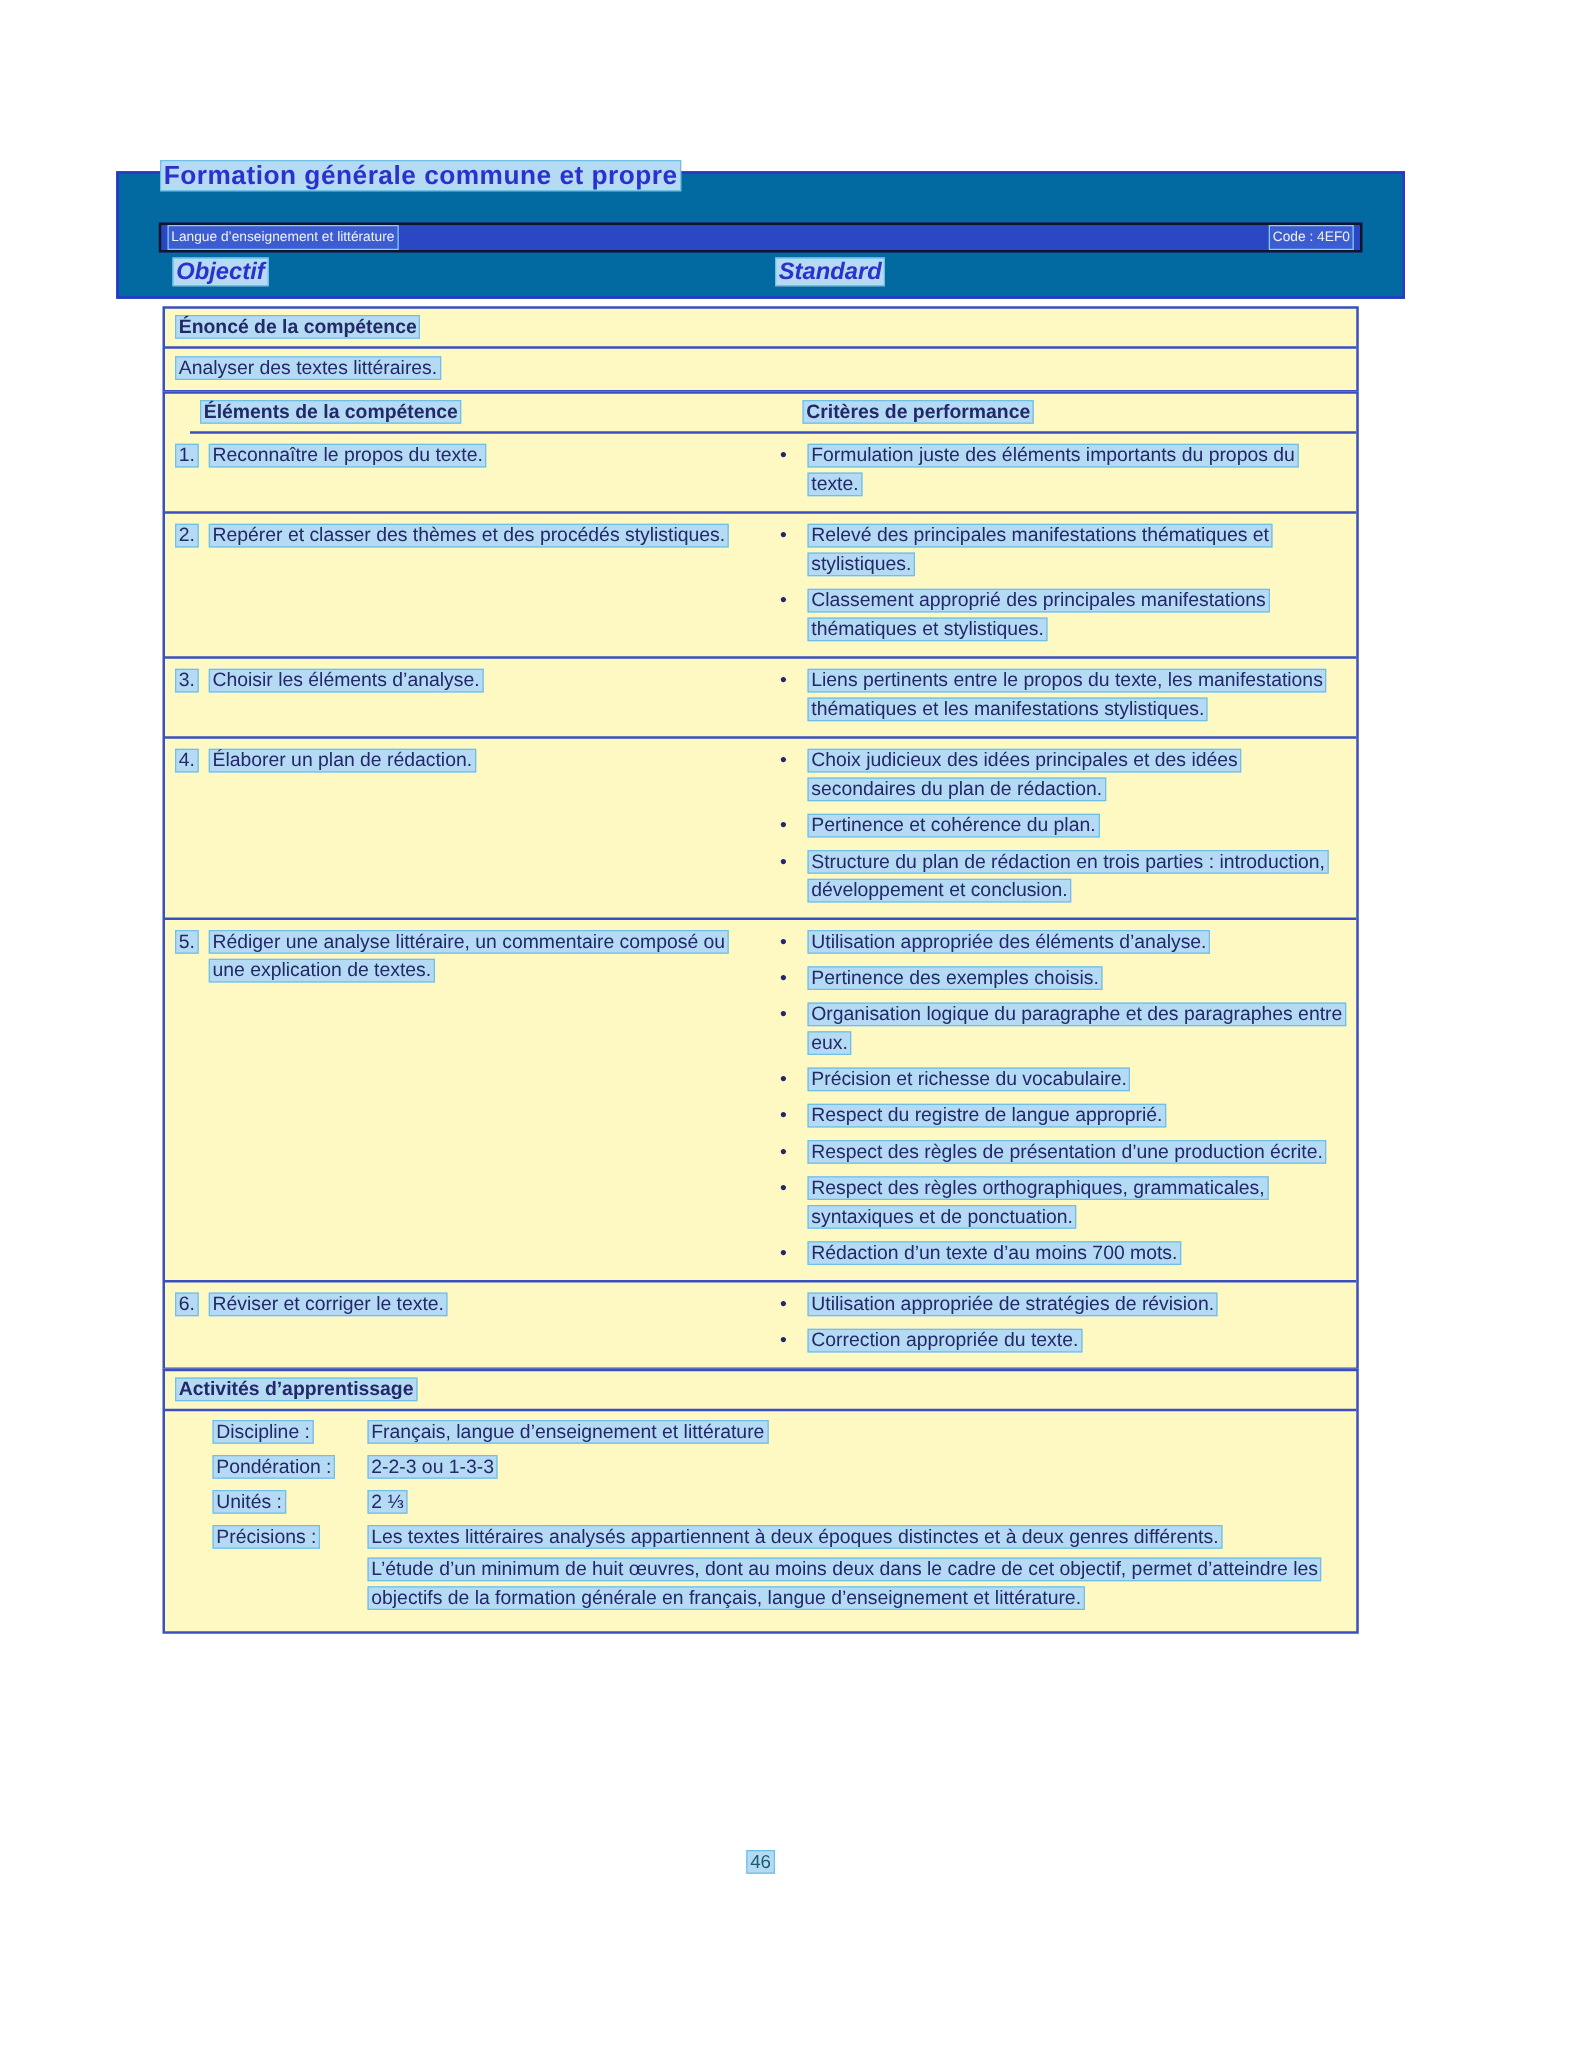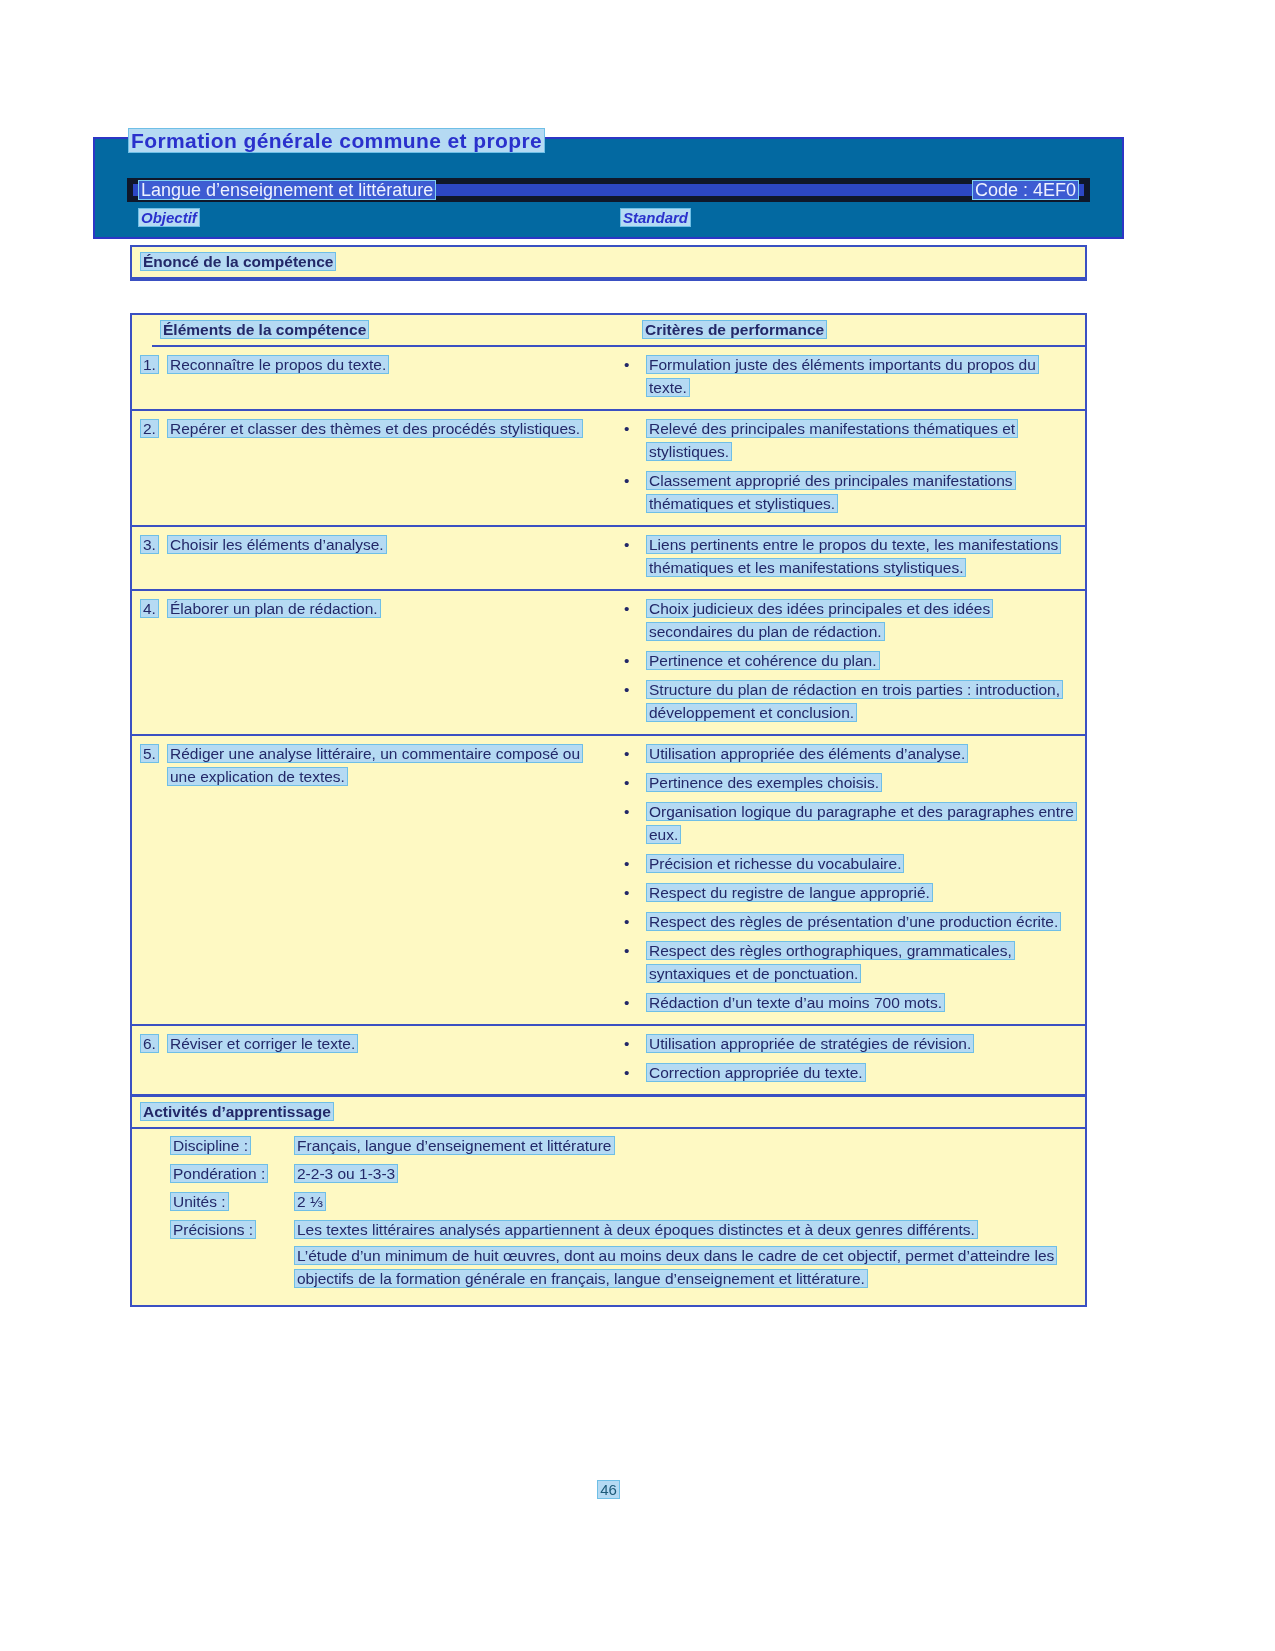--- a/index.html
+++ b/index.html
@@ -22,30 +22,30 @@
     position:absolute; left:93px; top:137px; width:1031px; height:102px;
     background:#0369a1; border:2px solid #2d36c6;
   }
   .doc-title {
     position:absolute; left:33px; top:-10px;
     font-size:21px; font-weight:bold; color:#2a31cc; letter-spacing:.4px;
     white-space:nowrap;
   }
   .code-bar {
     position:absolute; left:32px; top:39px; width:963px; height:24px;
-    background:#2c47c4; border:6px solid #0f172a;
+    background:#2c47c4; border:2px solid #0f172a;
     display:flex; justify-content:space-between; align-items:center;
-    padding:0 5px; color:#eef2ff; font-size:18px; line-height:18px;
+    padding:0 5px; color:#eef2ff; font-size:11px; line-height:18px;
   }
   .hl-bar {
     background:#3d5cd2; border:1px solid #7fd0f0; padding:0 2px;
   }
   .obj-std { position:absolute; left:0; top:67px; width:100%; height:30px; }
   .obj-std .heading {
-    position:absolute; font-size:15px; font-weight:bold; font-style:italic;
+    position:absolute; font-size:19px; font-weight:bold; font-style:italic;
     color:#2a31cc;
   }
   .obj-std .objectif { left:43px; }
   .obj-std .standard { left:525px; }
   
   .section {
     position:absolute; left:130px; width:957px;
     border:2px solid #3a50c2; background:#fef9c3;
   }
   .sec-head {
@@ -92,20 +92,23 @@
   <div class="obj-std">
     <span class="heading objectif"><span class="hl">Objectif</span></span>
     <span class="heading standard"><span class="hl">Standard</span></span>
   </div>
 </div>
 
 <div class="section enonce-sec">
   <div class="sec-head">
     <span class="hl">Énoncé de la compétence</span>
   </div>
+  <div class="enonce-body">
+    <span class="hl">Analyser des textes littéraires.</span>
+  </div>
 </div>
 
 <div class="section comp-sec">
   <div class="sec-head comp-head">
     <div><span class="hl">Éléments de la compétence</span></div>
     <div><span class="hl">Critères de performance</span></div>
   </div>
 
   <div class="c-row">
     <div class="el-cell">

